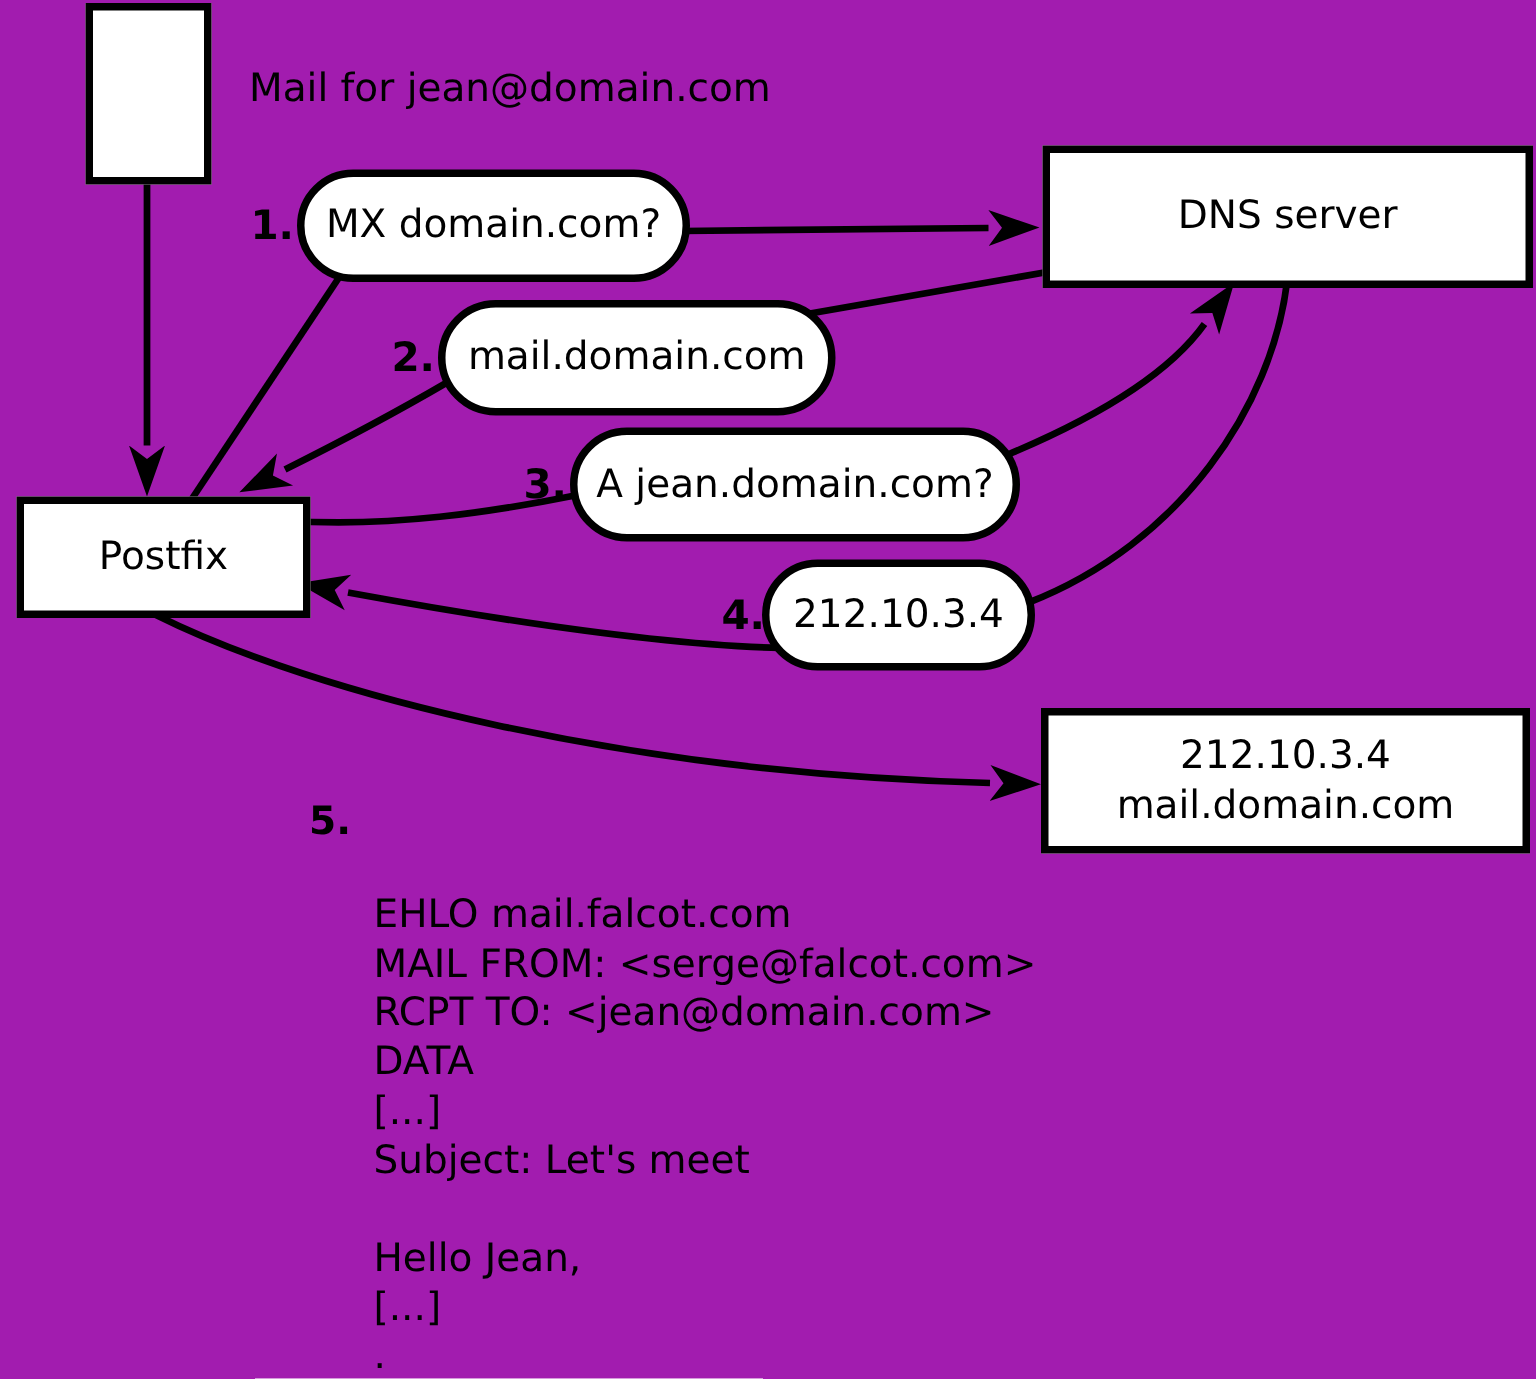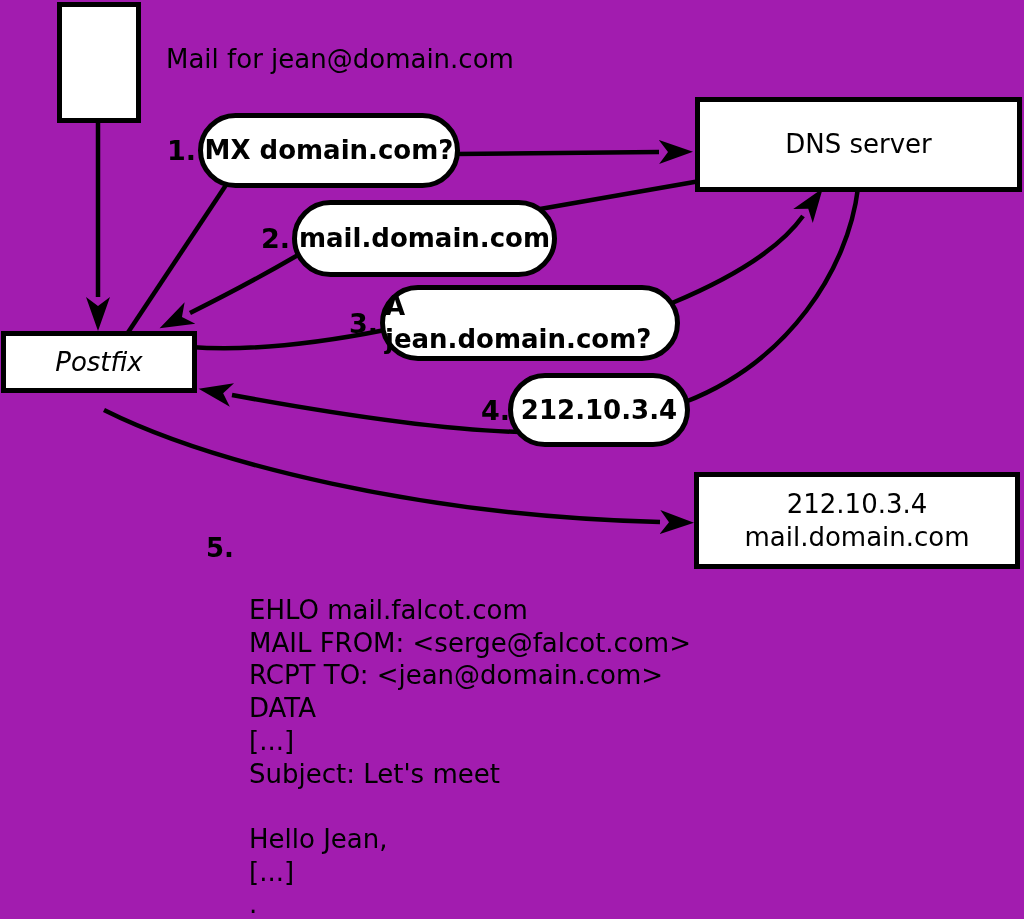--- a/index.html
+++ b/index.html
@@ -24,24 +24,24 @@
     border: 5px solid #000000;
     box-sizing: border-box;
     z-index: 2;
     display: flex;
     align-items: center;
     justify-content: center;
     font-size: 26px;
     line-height: 33px;
   }
   .rect { border-radius: 0; }
-  .pill { border-radius: 40px; font-weight: bold; }
+  .pill { border-radius: 40px; }
   .envelope   { left: 57px;  top: 2px;   width: 84px;  height: 121px; }
   .dns-box    { left: 695px; top: 97px;  width: 327px; height: 95px; }
-  .postfix-box{ left: 1px;   top: 331px; width: 196px; height: 62px; font-style: italic; }
+  .postfix-box{ left: 11px;   top: 331px; width: 196px; height: 81px; }
   .dest-box   { left: 694px; top: 472px; width: 326px; height: 97px; flex-direction: column; }
   .pill1 { left: 198px; top: 113px; width: 262px; height: 75px; }
   .pill2 { left: 292px; top: 200px; width: 265px; height: 77px; }
   .pill3 { left: 380px; top: 285px; width: 300px; height: 76px; }
   .pill4 { left: 508px; top: 373px; width: 182px; height: 74px; }
   .step-num {
     position: absolute;
     z-index: 3;
     font-size: 27px;
     font-weight: bold;

